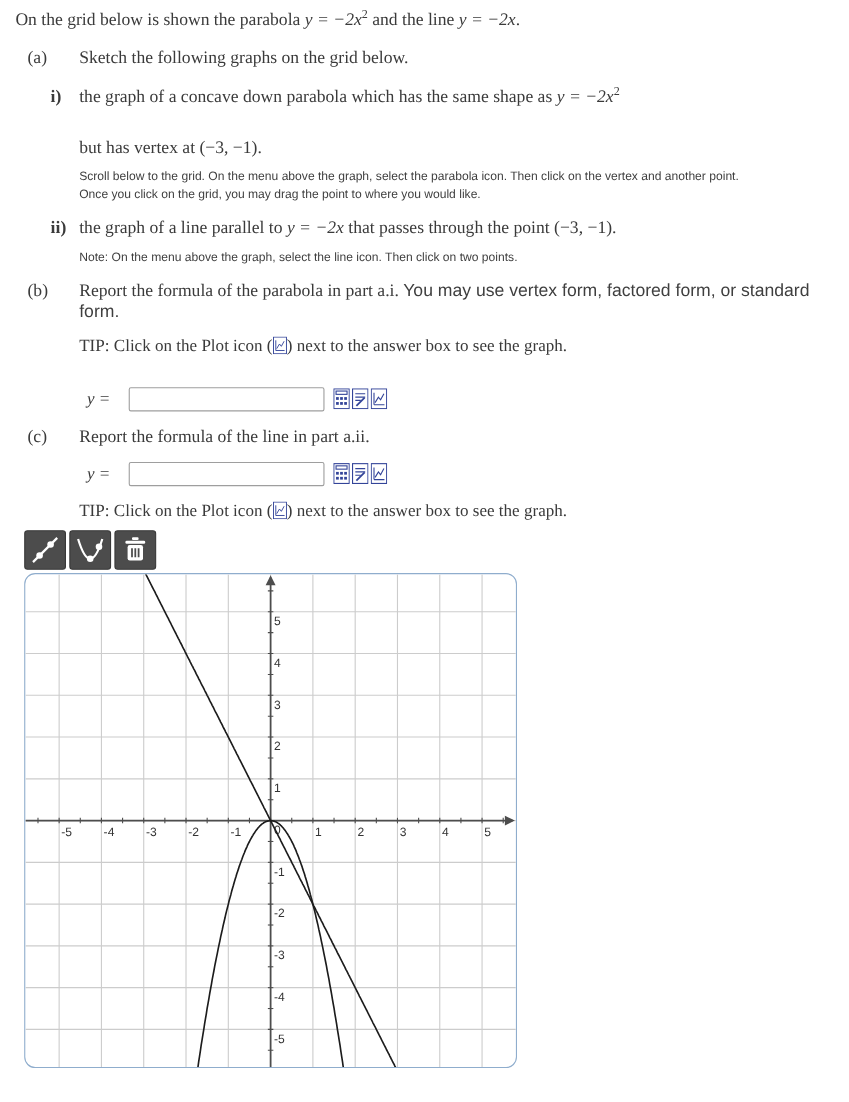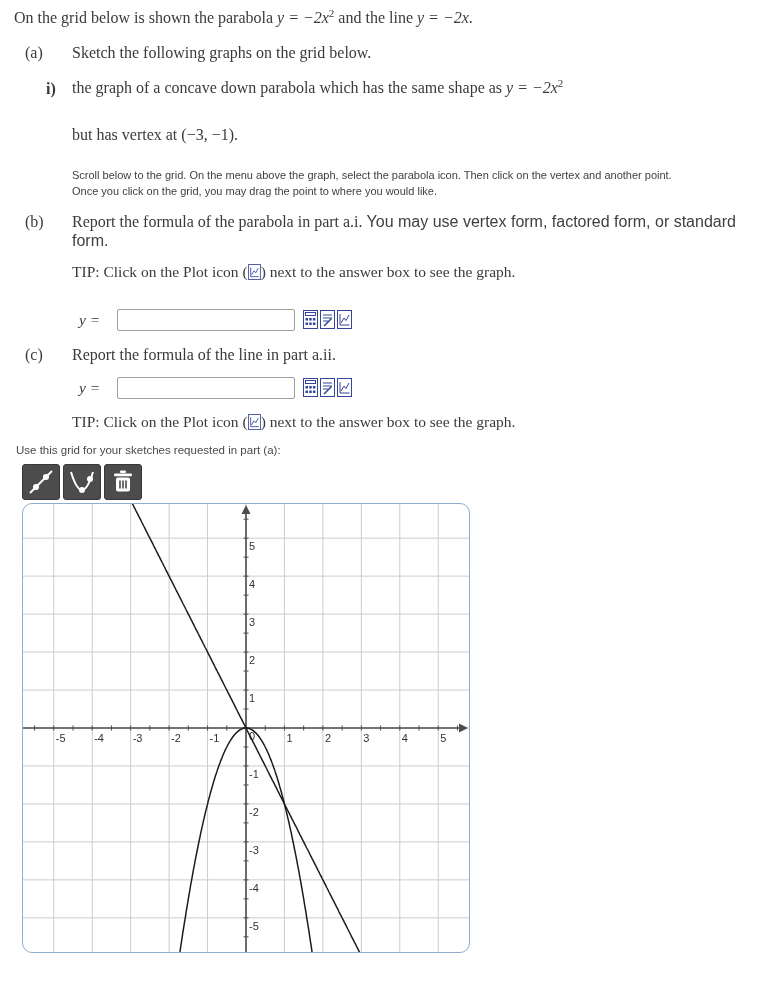--- a/index.html
+++ b/index.html
@@ -34,21 +34,21 @@
   .caption { margin:13px 0 0 16px; font-family:"Liberation Sans", sans-serif;
              font-size:11.5px; color:#4a4a4a; }
   .toolbar { margin:8px 0 0 22px; display:flex; gap:3px; }
   .tool-btn { width:38px; height:36px; background:#4c4c4c; border:1px solid #383838;
               border-radius:3px; padding:1px; display:flex; align-items:center;
               justify-content:center; cursor:pointer; }
   .graph-frame { margin:3px 0 0 22px; width:448px; height:450px;
                  border:1px solid #8fadcd; border-radius:10px; overflow:hidden; background:#fff; }
   
   .mtA{margin-top:16px}.mtB{margin-top:12px}.mtC{margin-top:27px}
-  .mtD{margin-top:23px}.mtE{margin-top:3px}.mtF{margin-top:13px}
+  .mtD{margin-top:9px}.mtE{margin-top:3px}.mtF{margin-top:13px}
 </style>
 </head>
 <body>
 
 <div class="page">
 
   <p class="intro"><span>On the grid below is shown the parabola </span><span class="math">y = −2x</span><sup>2</sup><span> and the line </span><span class="math">y = −2x</span><span>.</span></p>
 
   <div class="row mtA">
     <span class="plab">(a)</span>
@@ -57,21 +57,26 @@
 
   <div class="row mtB">
     <span class="ilab">i)</span>
     <span class="ptext"><span>the graph of a concave down parabola which has the same shape as </span><span class="math">y = −2x</span><sup>2</sup></span>
   </div>
 
   <div class="cont mtC">but has vertex at (−3, −1).</div>
 
   <div class="note mtD"><span>Scroll below to the grid. On the menu above the graph, select the parabola icon. Then click on the vertex and another point.</span><br><span>Once you click on the grid, you may drag the point to where you would like.</span></div>
 
-
+  <div class="row mtF">
+    <span class="ilab">ii)</span>
+    <span class="ptext"><span>the graph of a line parallel to </span><span class="math">y = −2x</span><span> that passes through the point (−3, −1).</span></span>
+  </div>
+
+  <div class="note mtD">Note: On the menu above the graph, select the line icon. Then click on two points.</div>
 
   <div class="row mtF">
     <span class="plab">(b)</span>
     <span class="ptext"><span>Report the formula of the parabola in part </span><b class="ref">a.i.</b><span class="hint">You may use vertex form, factored form, or standard form.</span></span>
   </div>
 
   <div class="tip mtB"><span>TIP: Click on the Plot icon (</span><span class="mini-icon"><svg width="13" height="16" viewBox="0 0 15 19">
           <rect x="0.5" y="0.5" width="14" height="18" fill="#fff" stroke="#334499"></rect>
           <line x1="3" y1="15" x2="12.5" y2="15" stroke="#334499"></line>
           <line x1="3" y1="15" x2="3" y2="4" stroke="#334499"></line>
@@ -143,21 +148,20 @@
     </span>
   </div>
 
   <div class="tip mtB"><span>TIP: Click on the Plot icon (</span><span class="mini-icon"><svg width="13" height="16" viewBox="0 0 15 19">
           <rect x="0.5" y="0.5" width="14" height="18" fill="#fff" stroke="#334499"></rect>
           <line x1="3" y1="15" x2="12.5" y2="15" stroke="#334499"></line>
           <line x1="3" y1="15" x2="3" y2="4" stroke="#334499"></line>
           <polyline points="4,13 7,8 9,10.5 12,5" fill="none" stroke="#334499"></polyline>
         </svg></span><span>) next to the answer box to see the graph.</span></div>
 
-  <div class="caption">Use this grid for your sketches requested in part (a):</div>
 
   <div class="toolbar">
     <button class="tool-btn">
       <svg width="32" height="32" viewBox="0 0 32 32">
           <line x1="5" y1="27" x2="27" y2="5" stroke="#fff" stroke-width="2"></line>
           <circle cx="11" cy="21" r="3" fill="#fff"></circle>
           <circle cx="21" cy="11" r="3" fill="#fff"></circle>
         </svg>
     </button>
     <button class="tool-btn">

